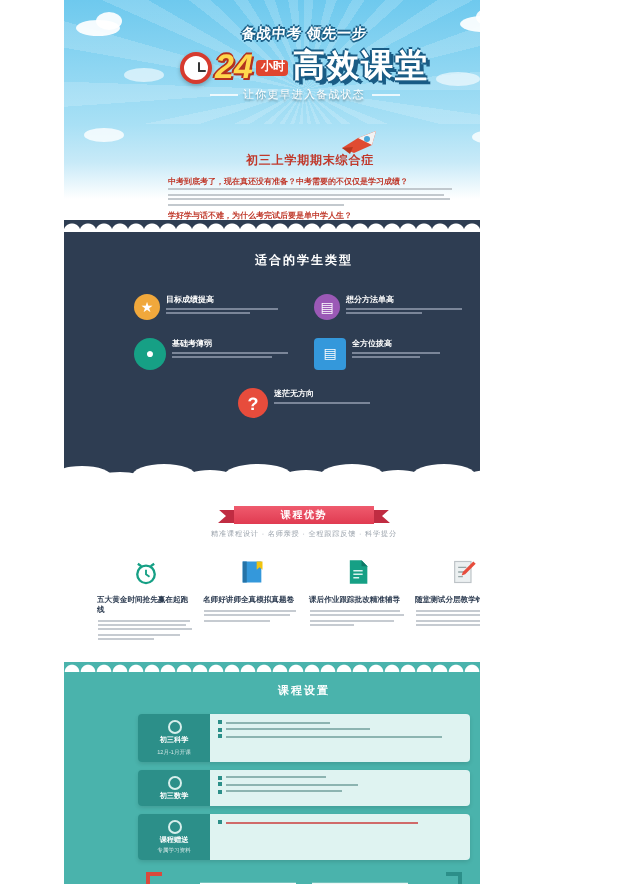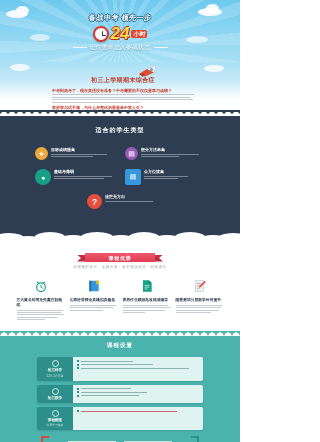--- a/index.html
+++ b/index.html
@@ -3,21 +3,21 @@
 <meta charset="utf-8">
 <style>
   * { box-sizing: border-box; margin:0; padding:0; }
   html,body { width:240px; height:442px; }
   body {
     font-family: "Liberation Sans", "DejaVu Sans", sans-serif;
     background:#ffffff;
     overflow:hidden;
     position:relative;
   }
-  .page { width:240px; height:442px; position:relative; overflow:hidden; }
+  .page { width:240px; height:442px; position:relative; overflow:hidden;margin-left:32px; }
 
   
   .hero {
     position:relative; width:240px; height:62px;
     background:linear-gradient(180deg,#6ec9ee 0%,#8ed6f2 55%,#a8e0f5 100%);
     overflow:hidden;
   }
   .hero-rays{
     position:absolute; left:50%; top:-40px; width:300px; height:170px;
     margin-left:-150px;
@@ -227,20 +227,21 @@
     <div class="cloud-s" style="left:206px;top:4px;width:13px;height:9px;"></div>
     <div class="cloud-s" style="left:30px;top:34px;width:20px;height:7px;opacity:.6;"></div>
     <div class="cloud-s" style="left:186px;top:36px;width:22px;height:7px;opacity:.6;"></div>
 
     <div class="hero-title-wrap">
       <div class="ht-line1">备战中考 领先一步</div>
       <div class="ht-main">
         <div class="clock-badge"></div>
         <div class="ht-num">24</div>
         <div class="ht-small">小时</div>
+        <div class="ht-big">高效课堂</div>
       </div>
       <div class="ht-sub">
         <span class="bar"></span><span>让你更早进入备战状态</span><span class="bar"></span>
       </div>
     </div>
   </div>
 
   <div class="sky">
     <div class="cloud-s" style="left:10px;top:2px;width:20px;height:7px;opacity:.8;"></div>
     <div class="cloud-s" style="left:204px;top:3px;width:20px;height:7px;opacity:.8;"></div>

